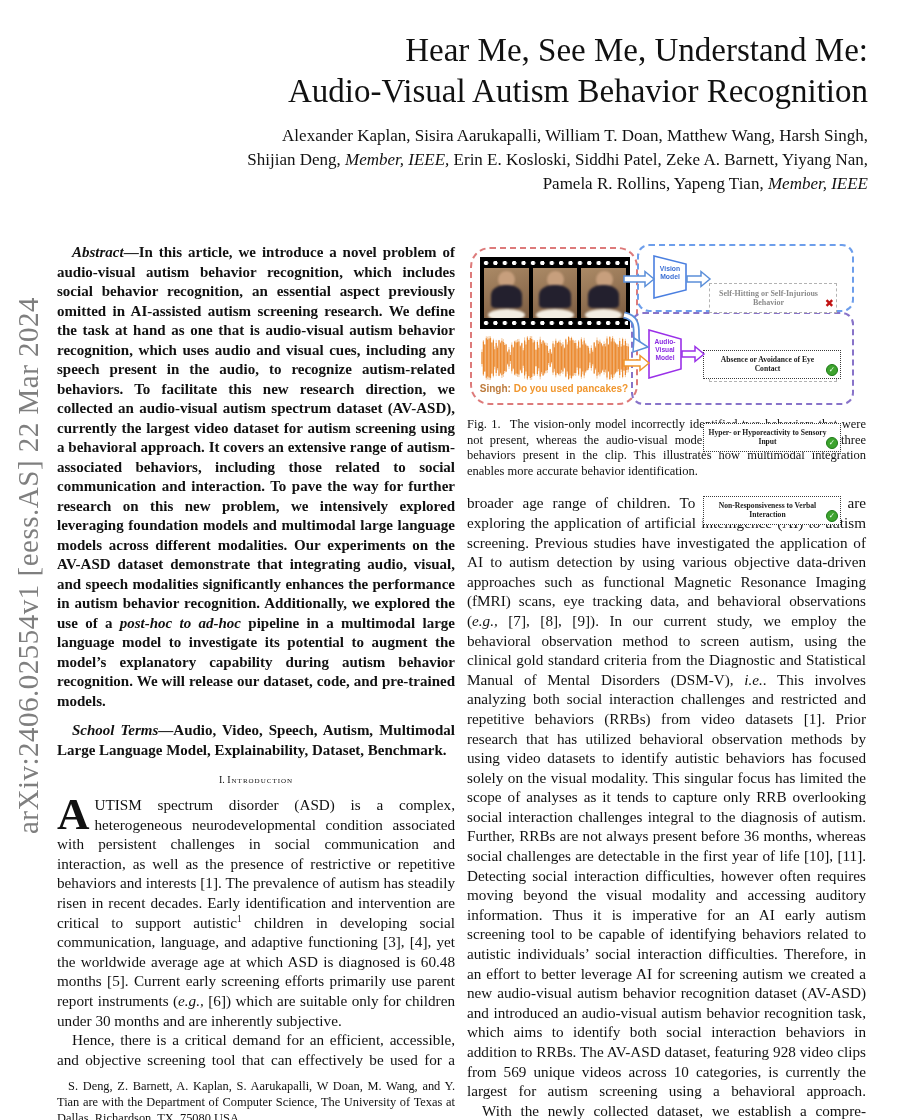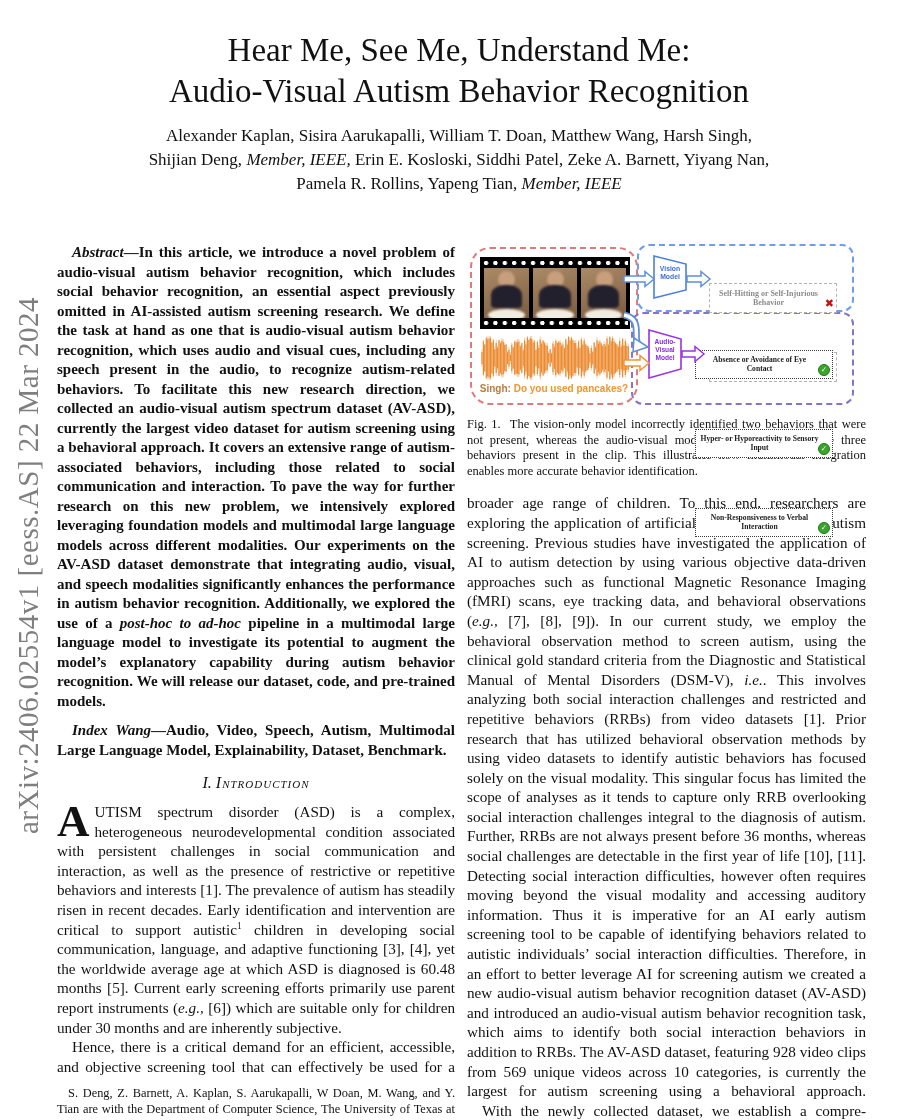--- a/index.html
+++ b/index.html
@@ -4,37 +4,37 @@
 <style>
   html,body{margin:0;padding:0;background:#e8e8e8;}
   .page{position:relative;width:918px;height:1120px;background:#ffffff;margin:0 auto;
         font-family:"Liberation Serif",serif;color:#111;overflow:hidden;}
 
   
   .arxiv-strip{position:absolute;left:12px;top:834px;transform:rotate(-90deg);transform-origin:0 0;
                width:604px;font-size:29px;color:#7f7f7f;white-space:nowrap;letter-spacing:0.5px;}
 
   
-  .header{position:absolute;left:50px;top:30px;width:818px;text-align:center;}
+  .header{position:absolute;left:50px;top:30px;width:818px;text-align:right;}
   .title{font-size:33px;line-height:41px;font-weight:normal;margin:0;}
   .authors{margin-top:12px;font-size:17px;line-height:24px;}
 
   
   .col{position:absolute;top:243px;text-align:justify;}
   .col-left{left:57px;width:398px;}
   .col-right{left:467px;width:399px;}
 
   p{margin:0;}
   .body-text{font-size:15.2px;line-height:19.6px;}
   .indent{text-indent:15px;}
   .fill-last{text-align-last:justify;}
   .abstract,.index-terms{font-size:15px;line-height:19.5px;font-weight:bold;text-indent:15px;}
   .abstract{margin-bottom:10px;}
   .index-terms{margin-bottom:14px;}
-  .sec-heading{text-align:center;text-align-last:center;font-size:16px;margin:2px 0 10px 0;font-style:italic;}
+  .sec-heading{text-align:center;text-align-last:center;font-size:10px;margin:2px 0 10px 0;}
   .sec-heading .sc{letter-spacing:1px;}
 
   .it{font-style:italic;}
   .bi{font-weight:bold;font-style:italic;}
   .sup{vertical-align:super;font-size:0.62em;line-height:0;}
   .sc{font-variant:small-caps;}
   .dropcap{float:left;font-size:45px;line-height:34px;font-weight:bold;padding:2px 5px 0 0;}
 
   .footnotes{margin-top:10px;font-size:12.4px;line-height:15.6px;}
   .footnotes p{text-indent:11px;}
@@ -67,21 +67,21 @@
             border:2px dashed #6d9eeb;border-radius:12px;}
   .purple-box{position:absolute;left:164px;top:69px;width:219px;height:89px;
               border:2px dashed #8873c9;border-radius:12px;}
   .trap{position:absolute;z-index:4;}
   .trap-label{position:absolute;z-index:5;text-align:center;font-weight:bold;
               font-family:"Liberation Sans",sans-serif;}
   .trap-label.vision{left:187px;top:22px;width:32px;font-size:6.8px;line-height:8px;color:#3b6fd4;}
   .trap-label.av{left:182px;top:95px;width:32px;font-size:6.6px;line-height:8px;color:#8a2be2;}
   .outs{position:absolute;display:flex;flex-direction:column;z-index:4;}
   .v-outs{left:242px;top:4px;width:128px;gap:3px;}
-  .a-outs{left:228px;top:71px;width:138px;gap:14px;}
+  .a-outs{left:236px;top:71px;width:138px;gap:8px;}
   .out-box{position:relative;display:flex;align-items:center;justify-content:center;
            text-align:center;background:#fff;margin-top:36px;}
   .out-box.gray{height:26px;border:1px dashed #b3b3b3;color:#8c8c8c;font-weight:bold;
                 font-size:8px;line-height:9px;padding:1px 13px 1px 4px;}
   .out-box.black{height:25px;border:1px dotted #3a3a3a;color:#1a1a1a;font-weight:bold;
                  font-size:7.6px;line-height:8.6px;padding:1px 13px 1px 4px;}
   .x-icon{position:absolute;right:2px;bottom:3px;color:#c11212;font-size:11px;line-height:11px;
           font-family:"DejaVu Sans",sans-serif;font-weight:bold;}
   .check-icon{position:absolute;right:2px;bottom:2px;width:10px;height:10px;border-radius:50%;
               background:#3da32e;border:1px solid #1c7a16;color:#eaffea;font-size:7.5px;line-height:10px;
@@ -103,21 +103,21 @@
     </div>
     <div class="authors">
       <div><span>Alexander Kaplan, Sisira Aarukapalli, William T. Doan, Matthew Wang, Harsh Singh,</span></div>
       <div><span>Shijian Deng, </span><span class="it">Member, IEEE,</span><span> Erin E. Kosloski, Siddhi Patel, Zeke A. Barnett, Yiyang Nan,</span></div>
       <div><span>Pamela R. Rollins, Yapeng Tian, </span><span class="it">Member, IEEE</span></div>
     </div>
   </div>
 
   <div class="col col-left">
     <p class="abstract fill-last"><span class="bi">Abstract</span><span>—In this article, we introduce a novel problem of audio-visual autism behavior recognition, which includes social behavior recognition, an essential aspect previously omitted in AI-assisted autism screening research. We define the task at hand as one that is audio-visual autism behavior recognition, which uses audio and visual cues, including any speech present in the audio, to recognize autism-related behaviors. To facilitate this new research direction, we collected an audio-visual autism spectrum dataset (AV-ASD), currently the largest video dataset for autism screening using a behavioral approach. It covers an extensive range of autism-associated behaviors, including those related to social communication and interaction. To pave the way for further research on this new problem, we intensively explored leveraging foundation models and multimodal large language models across different modalities. Our experiments on the AV-ASD dataset demonstrate that integrating audio, visual, and speech modalities significantly enhances the performance in autism behavior recognition. Additionally, we explored the use of a </span><span class="bi">post-hoc to ad-hoc</span><span> pipeline in a multimodal large language model to investigate its potential to augment the model’s explanatory capability during autism behavior recognition. We will release our dataset, code, and pre-trained models.</span></p>
-    <p class="index-terms"><span class="bi">Index Wang</span><span>—Audio, Video, Speech, Autism, Multimodal Large Language Model, Explainability, Dataset, Benchmark.</span></p>
+    <p class="index-terms"><span class="bi">School Terms</span><span>—Audio, Video, Speech, Autism, Multimodal Large Language Model, Explainability, Dataset, Benchmark.</span></p>
     <p class="sec-heading"><span>I. </span><span class="sc">Introduction</span></p>
     <p class="body-text"><span class="dropcap">A</span><span>UTISM spectrum disorder (ASD) is a complex, heterogeneous neurodevelopmental condition associated with persistent challenges in social communication and interaction, as well as the presence of restrictive or repetitive behaviors and interests [1]. The prevalence of autism has steadily risen in recent decades. Early identification and intervention are critical to support autistic</span><span class="sup">1</span><span> children in developing social communication, language, and adaptive functioning [3], [4], yet the worldwide average age at which ASD is diagnosed is 60.48 months [5]. Current early screening efforts primarily use parent report instruments (</span><span class="it">e.g.,</span><span> [6]) which are suitable only for children under 30 months and are inherently subjective.</span></p>
     <p class="body-text indent fill-last"><span>Hence, there is a critical demand for an efficient, accessible, and objective screening tool that can effectively be used for a</span></p>
     <div class="footnotes">
       <p><span>S. Deng, Z. Barnett, A. Kaplan, S. Aarukapalli, W Doan, M. Wang, and Y. Tian are with the Department of Computer Science, The University of Texas at Dallas, Richardson, TX, 75080 USA.</span></p>
       <p><span>E. Kosloski and P. Rollins are with the School of Behavioral and Brain Sciences, The University of Texas at Dallas, Dallas, TX, 75235 USA .</span></p>
 
     </div>
   </div>
 

